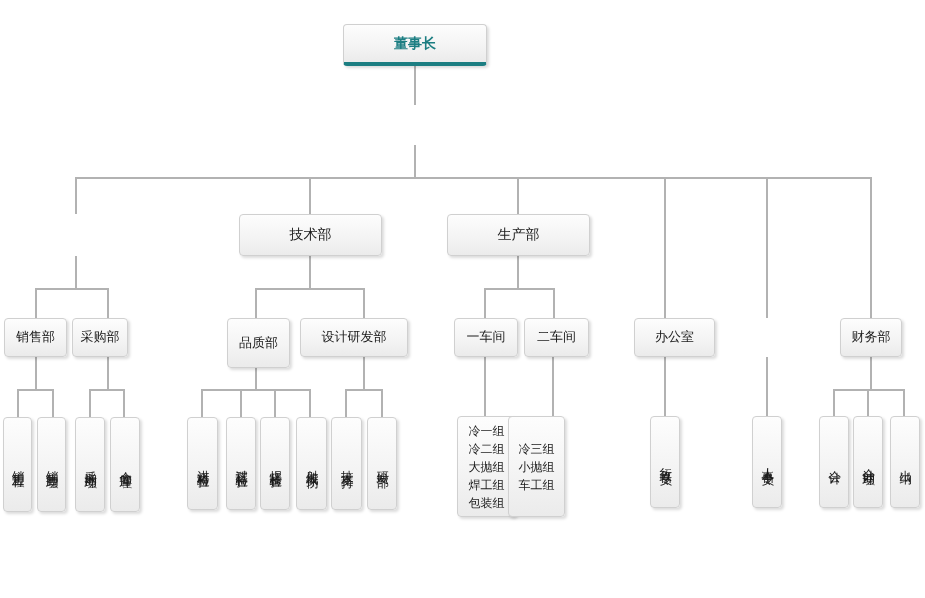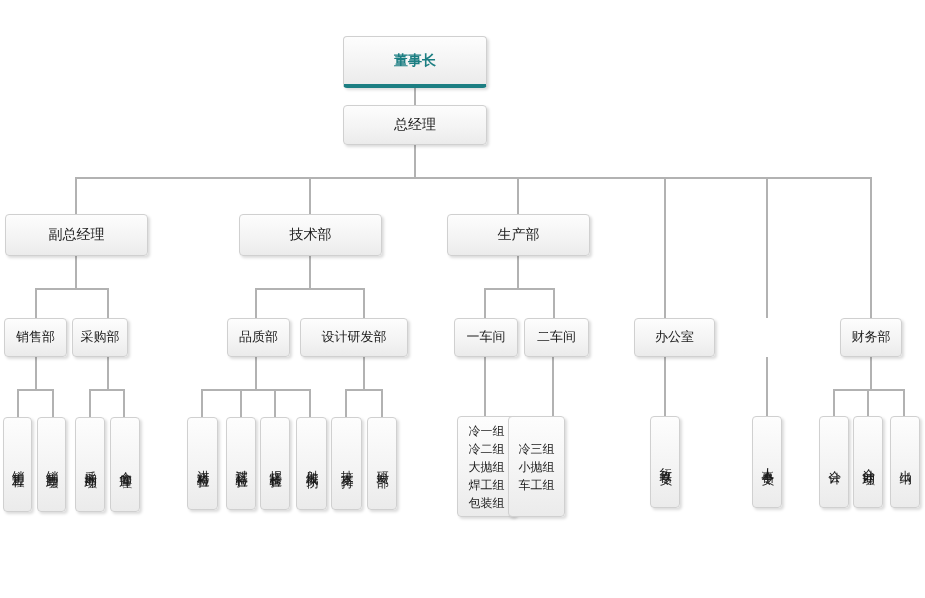--- a/index.html
+++ b/index.html
@@ -114,30 +114,28 @@
 
   <div class="vline" style="left:664px;top:357px;height:59px"></div>
   <div class="vline" style="left:766px;top:357px;height:59px"></div>
 
   <div class="vline" style="left:870px;top:357px;height:32px"></div>
   <div class="hline" style="left:833px;top:389px;width:72px"></div>
   <div class="vline" style="left:833px;top:389px;height:27px"></div>
   <div class="vline" style="left:867px;top:389px;height:27px"></div>
   <div class="vline" style="left:903px;top:389px;height:27px"></div>
 
-  <div class="node big accent" style="left:343px;top:36px;width:144px;height:52px">董事长</div>
-  <div class="node big" style="left:343px;top:105px;width:144px;height:40px">总经理</div>
+  <div class="node big accent" style="left:343px;top:24px;width:144px;height:42px">董事长</div>
 
-  <div class="node big" style="left:5px;top:214px;width:143px;height:42px">副总经理</div>
   <div class="node big" style="left:239px;top:214px;width:143px;height:42px">技术部</div>
   <div class="node big" style="left:447px;top:214px;width:143px;height:42px">生产部</div>
 
   <div class="node" style="left:4px;top:318px;width:63px;height:39px">销售部</div>
   <div class="node" style="left:72px;top:318px;width:56px;height:39px">采购部</div>
-  <div class="node" style="left:227px;top:318px;width:63px;height:39px">品质部</div>
+  <div class="node" style="left:227px;top:318px;width:63px;height:50px">品质部</div>
   <div class="node" style="left:300px;top:318px;width:108px;height:39px">设计研发部</div>
   <div class="node" style="left:454px;top:318px;width:64px;height:39px">一车间</div>
   <div class="node" style="left:524px;top:318px;width:65px;height:39px">二车间</div>
   <div class="node" style="left:634px;top:318px;width:81px;height:39px">办公室</div>
   <div class="node" style="left:840px;top:318px;width:62px;height:39px">财务部</div>
 
   <div class="node vert" style="left:3px;top:417px;width:29px;height:95px">销售工程</div>
   <div class="node vert" style="left:37px;top:417px;width:29px;height:95px">销售助理</div>
   <div class="node vert" style="left:75px;top:417px;width:30px;height:95px">采购助理</div>
   <div class="node vert" style="left:110px;top:417px;width:30px;height:95px">仓库管理</div>

